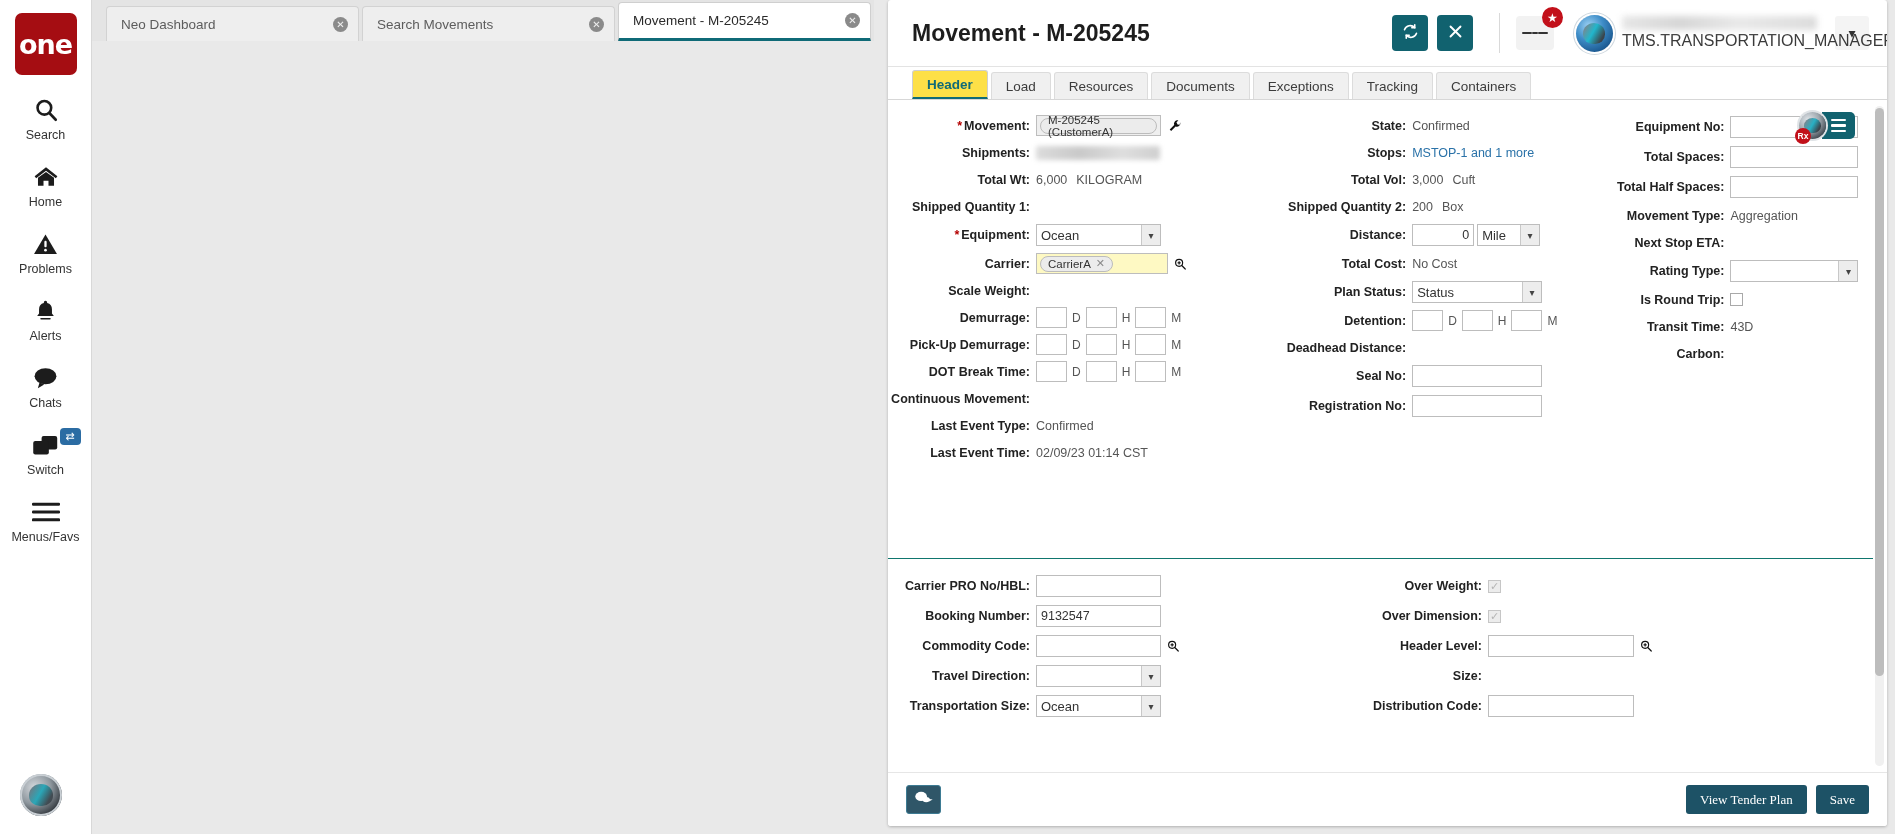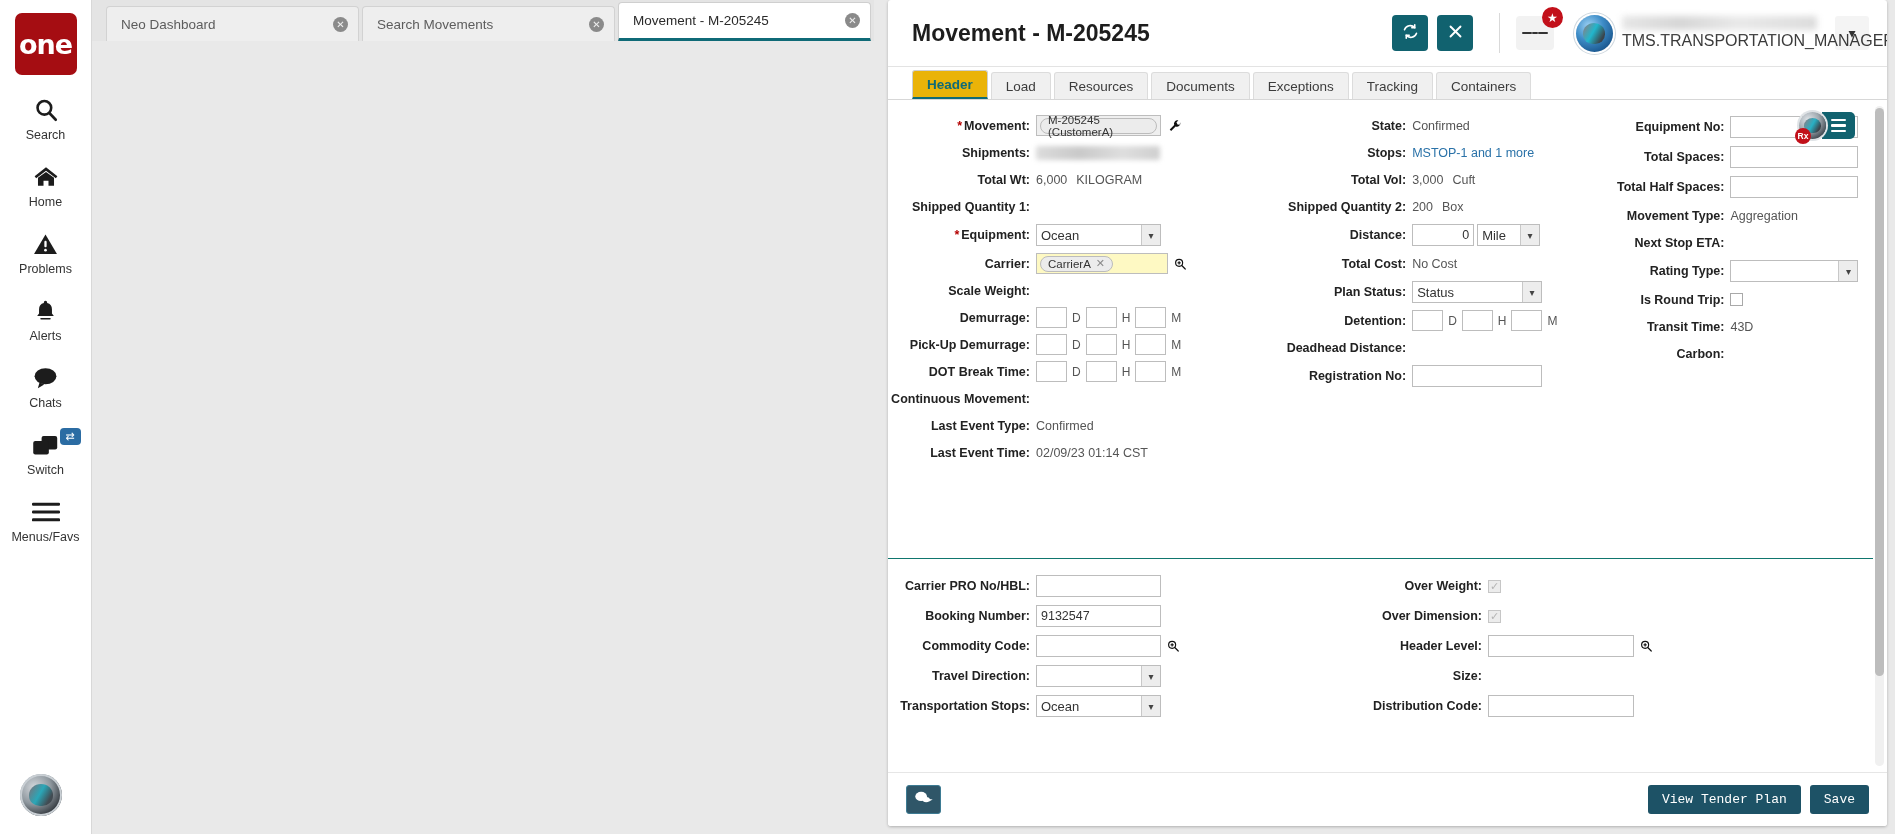--- a/index.html
+++ b/index.html
@@ -174,21 +174,21 @@
     background: #fff;
   }
   .itab {
     height: 27px; padding: 0 14px;
     background: #f0f0f0; border: 1px solid #dcdcdc; border-bottom: none;
     border-radius: 3px 3px 0 0; margin-right: 3px;
     display: flex; align-items: center;
     font-size: 13.5px; color: #3c3c3c; cursor: pointer;
   }
   .itab.active {
-    background: #eab308; color: #0f6a77; font-weight: bold;
+    background: #fde047; color: #0f6a77; font-weight: bold;
     border-color: #cfcfcf; border-bottom: 2px solid #0f6a77;
     height: 29px;
   }
 
   
   #form-body { flex: 1; position: relative; overflow: hidden; background: #fff; }
   #form-scroll { position: absolute; inset: 0 14px 0 0; }
   .panel { border-bottom: 1px solid #0f766e; padding: 14px 0 10px 0; position: relative; }
   .cols { display: flex; }
   .col { position: relative; }
@@ -294,21 +294,21 @@
     width: 35px; height: 29px; border-radius: 3px;
     background: #2f5668; border: 1px solid #3d7b93;
     display: flex; align-items: center; justify-content: center;
     cursor: pointer; color: #fff;
   }
   .footer-spacer { flex: 1; }
   .btn-primary {
     height: 29px; padding: 0 14px; border-radius: 3px;
     background: #1d5266; color: #fff; border: none;
     font-size: 13px; cursor: pointer; margin-left: 9px;
-    font-family: Liberation Mono, monospace;
+    font-family: Liberation Serif, serif;
   }
 </style>
 </head>
 <body>
 
 <div id="left-rail">
   <div class="logo-box">one</div>
 
   <div class="rail-item">
     <div class="rail-icon">
@@ -629,20 +629,24 @@
                   <input class="txt" type="text" value="" style="">
                   <span class="sfx">H</span>
                   <input class="txt" type="text" value="" style="">
                   <span class="sfx">M</span>
                 </div>
               </div>
               <div class="row">
                 <div class="lbl" style="width:185px">Deadhead Distance:</div>
               </div>
               <div class="row" style="height:26px">
+                <div class="lbl" style="width:185px">Seal No:</div>
+                <input class="txt" type="text" style="width: 130px; height: 22px;" value="">
+              </div>
+              <div class="row" style="height:26px">
                 <div class="lbl" style="width:185px">Registration No:</div>
                 <input class="txt" type="text" style="width: 130px; height: 22px;" value="">
               </div>
             </div>
 
             <div class="col" style="width:380px">
               <div class="row" style="height:26px">
                 <div class="lbl" style="width:168px">Equipment No:</div>
                 <input class="txt" type="text" style="width: 128px; height: 22px;" value="">
               </div>
@@ -709,21 +713,21 @@
                 </span>
               </div>
               <div class="row" style="height:26px">
                 <div class="lbl" style="width:148px">Travel Direction:</div>
                 <div class="sel" style="width:125px">
                   <span class="sel-text"></span>
                   <span class="sel-arrow">▾</span>
                 </div>
               </div>
               <div class="row" style="height:26px">
-                <div class="lbl" style="width:148px">Transportation Stops:</div>
+                <div class="lbl" style="width:148px">Transportation Size:</div>
                 <div class="sel" style="width:125px">
                   <span class="sel-text">Ocean</span>
                   <span class="sel-arrow">▾</span>
                 </div>
               </div>
             </div>
 
             <div class="col" style="width:390px">
               <div class="row" style="height:26px">
                 <div class="lbl" style="width:185px">Over Weight:</div>

